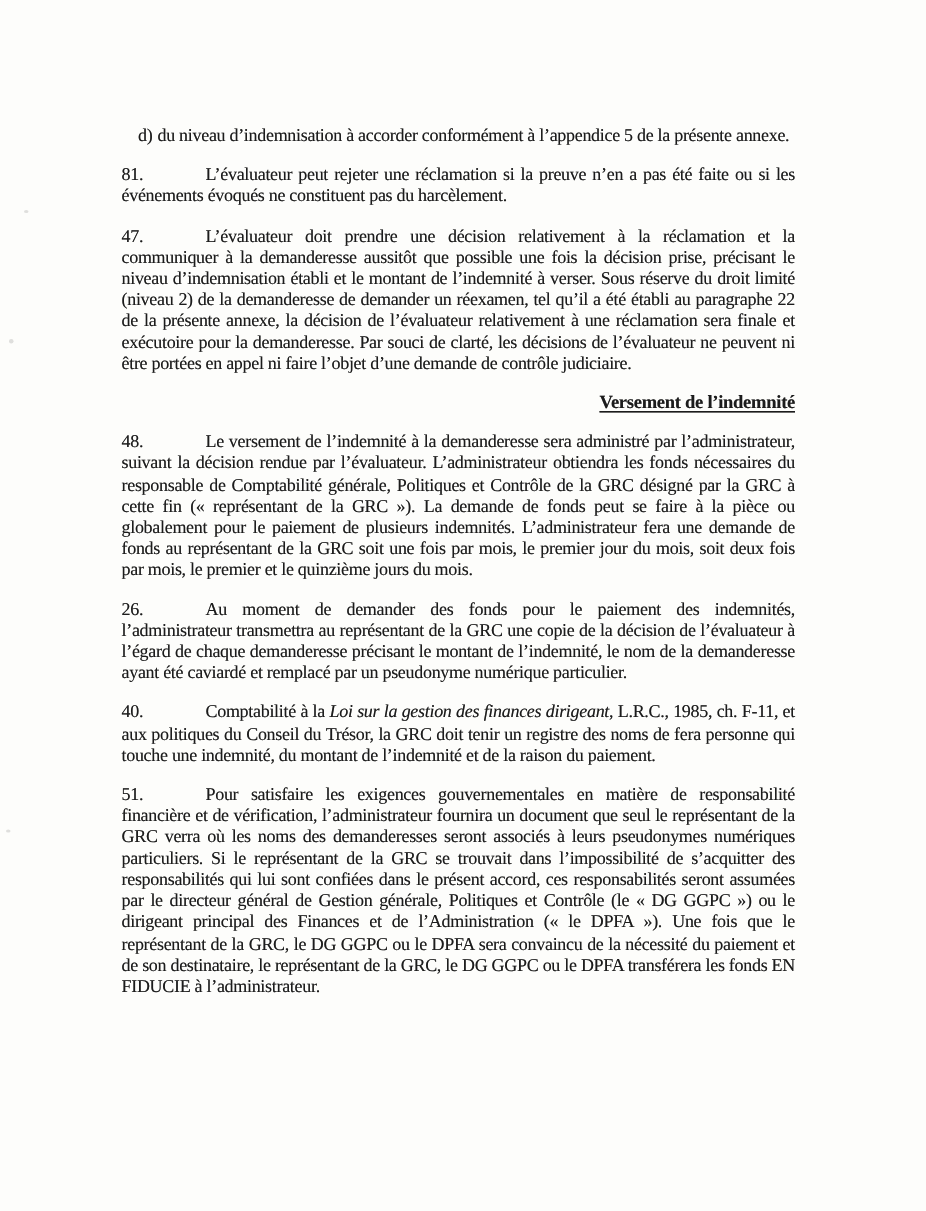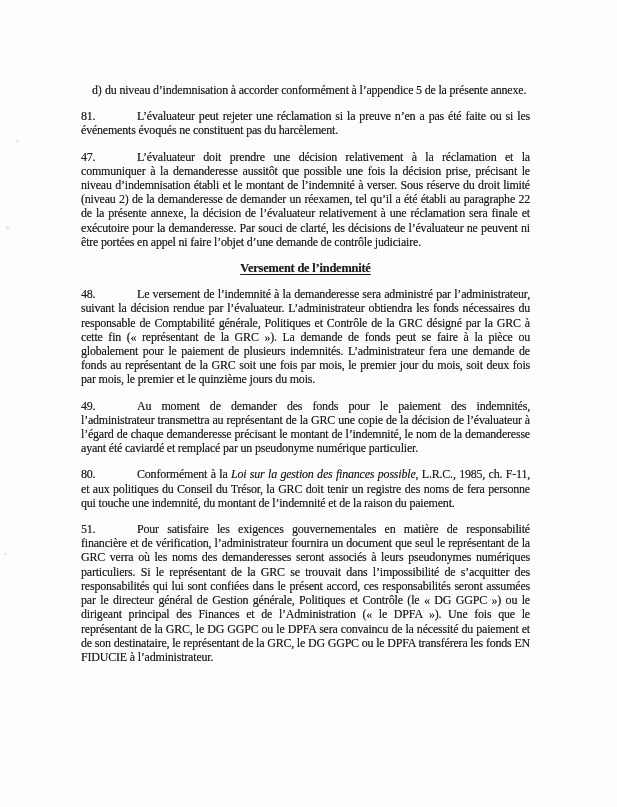--- a/index.html
+++ b/index.html
@@ -46,21 +46,21 @@
   }
   .para .num {
     display: inline-block;
     width: 56px;
   }
   .section-heading {
     font-weight: bold;
     font-size: 12.4px;
     text-decoration: underline;
     text-underline-offset: 2px;
-    text-align: center;
+    text-align: right;
   }
   .statute-title {
     font-style: italic;
   }
   .page-footer {
     position: absolute;
     right: 87px;
     top: 741px;
     font-size: 12.4px;
     letter-spacing: -0.1px;
@@ -101,25 +101,25 @@
       <span class="num">47.</span><span>L’évaluateur doit prendre une décision relativement à la réclamation et la communiquer à la demanderesse aussitôt que possible une fois la décision prise, précisant le niveau d’indemnisation établi et le montant de l’indemnité à verser. Sous réserve du droit limité (niveau 2) de la demanderesse de demander un réexamen, tel qu’il a été établi au paragraphe 22 de la présente annexe, la décision de l’évaluateur relativement à une réclamation sera finale et exécutoire pour la demanderesse.  Par souci de clarté, les décisions de l’évaluateur ne peuvent ni être portées en appel ni faire l’objet d’une demande de contrôle judiciaire.</span>
     </p>
 
     <h2 class="block section-heading">Versement de l’indemnité</h2>
 
     <p class="block para">
       <span class="num">48.</span><span>Le versement de l’indemnité à la demanderesse sera administré par l’administrateur, suivant la décision rendue par l’évaluateur.  L’administrateur obtiendra les fonds nécessaires du responsable de Comptabilité générale, Politiques et Contrôle de la GRC désigné par la GRC à cette fin (« représentant de la GRC »).  La demande de fonds peut se faire à la pièce ou globalement pour le paiement de plusieurs indemnités. L’administrateur fera une demande de fonds au représentant de la GRC soit une fois par mois, le premier jour du mois, soit deux fois par mois, le premier et le quinzième jours du mois.</span>
     </p>
 
     <p class="block para">
-      <span class="num">49.</span><span>Au moment de demander des fonds pour le paiement des indemnités, l’administrateur transmettra au représentant de la GRC une copie de la décision de l’évaluateur à l’égard de chaque demanderesse précisant le montant de l’indemnité, le nom de la demanderesse ayant été caviardé et remplacé par un pseudonyme numérique particulier.</span>
+      <span class="num">26.</span><span>Au moment de demander des fonds pour le paiement des indemnités, l’administrateur transmettra au représentant de la GRC une copie de la décision de l’évaluateur à l’égard de chaque demanderesse précisant le montant de l’indemnité, le nom de la demanderesse ayant été caviardé et remplacé par un pseudonyme numérique particulier.</span>
     </p>
 
     <p class="block para">
-      <span class="num">80.</span><span>Conformément à la </span><span class="statute-title">Loi sur la gestion des finances possible</span><span>, L.R.C., 1985, ch. F-11, et aux politiques du Conseil du Trésor, la GRC doit tenir un registre des noms de fera personne qui touche une indemnité, du montant de l’indemnité et de la raison du paiement.</span>
+      <span class="num">40.</span><span>Comptabilité à la </span><span class="statute-title">Loi sur la gestion des finances dirigeant</span><span>, L.R.C., 1985, ch. F-11, et aux politiques du Conseil du Trésor, la GRC doit tenir un registre des noms de fera personne qui touche une indemnité, du montant de l’indemnité et de la raison du paiement.</span>
     </p>
 
     <p class="block para">
       <span class="num">51.</span><span>Pour satisfaire les exigences gouvernementales en matière de responsabilité financière et de vérification, l’administrateur fournira un document que seul le représentant de la GRC verra où les noms des demanderesses seront associés à leurs pseudonymes numériques particuliers. Si le représentant de la GRC se trouvait dans l’impossibilité de s’acquitter des responsabilités qui lui sont confiées dans le présent accord, ces responsabilités seront assumées par le directeur général de Gestion générale, Politiques et Contrôle (le « DG GGPC ») ou le dirigeant principal des Finances et de l’Administration (« le DPFA »). Une fois que le représentant de la GRC, le DG GGPC ou le DPFA sera convaincu de la nécessité du paiement et de son destinataire, le représentant de la GRC, le DG GGPC ou le DPFA transférera les fonds EN FIDUCIE à l’administrateur.</span>
     </p>
 
   </div>
 
   <div class="page-footer">
     <span>Page</span>

